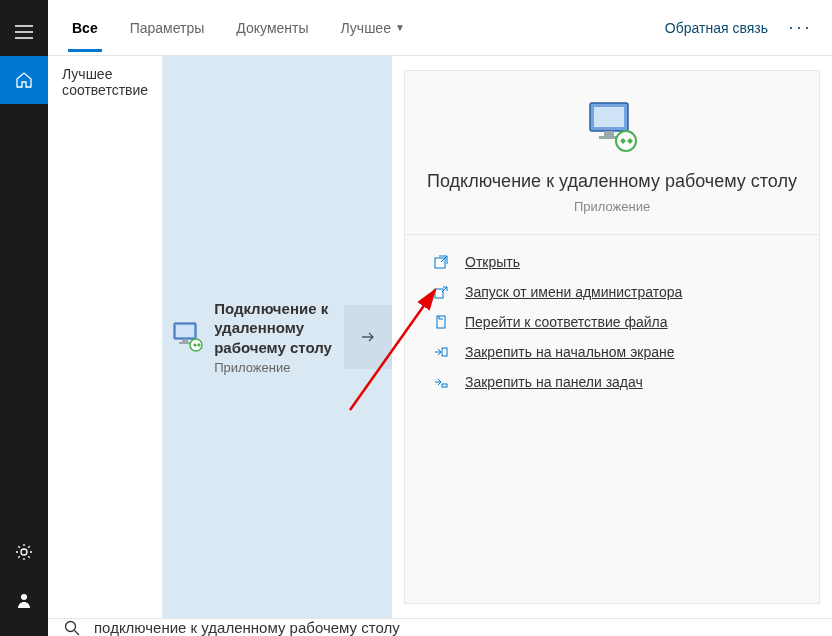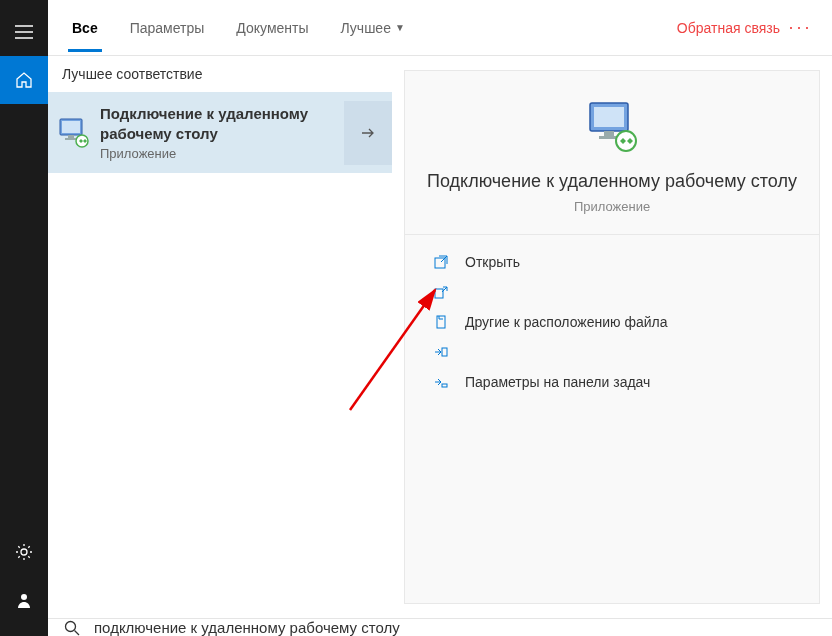--- a/index.html
+++ b/index.html
@@ -60,27 +60,26 @@
       content: '';
       position: absolute;
       bottom: 0;
       left: 8px;
       right: 8px;
       height: 3px;
       background: #0078d4;
     }
     .tab-dropdown { margin-left: 4px; font-size: 10px; }
     .tabs-spacer { flex: 1; }
-    .tabs-right { display: flex; align-items: center; color: #ef4444; }
+    .tabs-right { display: flex; align-items: center; gap: 12px; color: #0c4a6e; }
     .more-dots { font-size: 18px; letter-spacing: 2px; cursor: pointer; padding: 0 8px; }
     .content { flex: 1; display: flex; }
     .results-col {
       width: 344px;
       display: flex;
-      flex-direction: column;
     }
     .section-header {
       padding: 10px 14px;
       font-size: 14px;
       color: #333;
       font-weight: 400;
     }
     .result-item {
       display: flex;
       align-items: center;
@@ -133,20 +132,21 @@
     .details-title { font-size: 18px; font-weight: 400; line-height: 1.35; }
     .details-subtitle { font-size: 13px; color: #888; margin-top: 6px; }
     .details-actions { padding: 12px 0; }
     .action-item {
       display: flex;
       align-items: center;
       padding: 7px 28px;
       cursor: pointer;
       font-size: 14px;
       color: #333;
+      text-decoration: underline;
     }
     .action-icon {
       width: 16px;
       height: 16px;
       margin-right: 16px;
       color: #0078d4;
       display: flex;
       align-items: center;
       justify-content: center;
     }
@@ -282,46 +282,48 @@
               </span>
               <span>Открыть</span>
             </div>
             <div class="action-item">
               <span class="action-icon">
                 <svg width="14" height="14" viewBox="0 0 14 14">
                     <rect x="1" y="4" width="8" height="9" fill="none" stroke="#0078d4"></rect>
                     <path d="M9 2h4v4M13 2L8 7" fill="none" stroke="#0078d4"></path>
                   </svg>
               </span>
+              <span>Запуск от имени администратора</span>
             </div>
             <div class="action-item">
               <span class="action-icon">
                 <svg width="14" height="14" viewBox="0 0 14 14">
                     <rect x="3" y="1" width="8" height="12" fill="none" stroke="#0078d4"></rect>
                     <path d="M5 1v3h4" fill="none" stroke="#0078d4"></path>
                   </svg>
               </span>
-              <span>Другие к расположению файла</span>
+              <span>Перейти к соответствие файла</span>
             </div>
             <div class="action-item">
               <span class="action-icon">
                 <svg width="14" height="14" viewBox="0 0 14 14">
                     <path d="M1 7h5M4 4l3 3-3 3" fill="none" stroke="#0078d4"></path>
                     <rect x="8" y="3" width="5" height="8" fill="none" stroke="#0078d4"></rect>
                   </svg>
               </span>
+              <span>Закрепить на начальном экране</span>
             </div>
             <div class="action-item">
               <span class="action-icon">
                 <svg width="14" height="14" viewBox="0 0 14 14">
                     <path d="M1 7h5M4 4l3 3-3 3" fill="none" stroke="#0078d4"></path>
                     <rect x="8" y="9" width="5" height="3" fill="none" stroke="#0078d4"></rect>
                   </svg>
               </span>
-              <span>Параметры на панели задач</span>
+              <span>Закрепить на панели задач</span>
             </div>
           </div>
         </div>
       </div>
     </div>
 
     <div class="search-bar">
       <span class="search-icon">
         <svg width="16" height="16" viewBox="0 0 16 16">
             <circle cx="6.5" cy="6.5" r="5" fill="none" stroke="#333" stroke-width="1.3"></circle>

